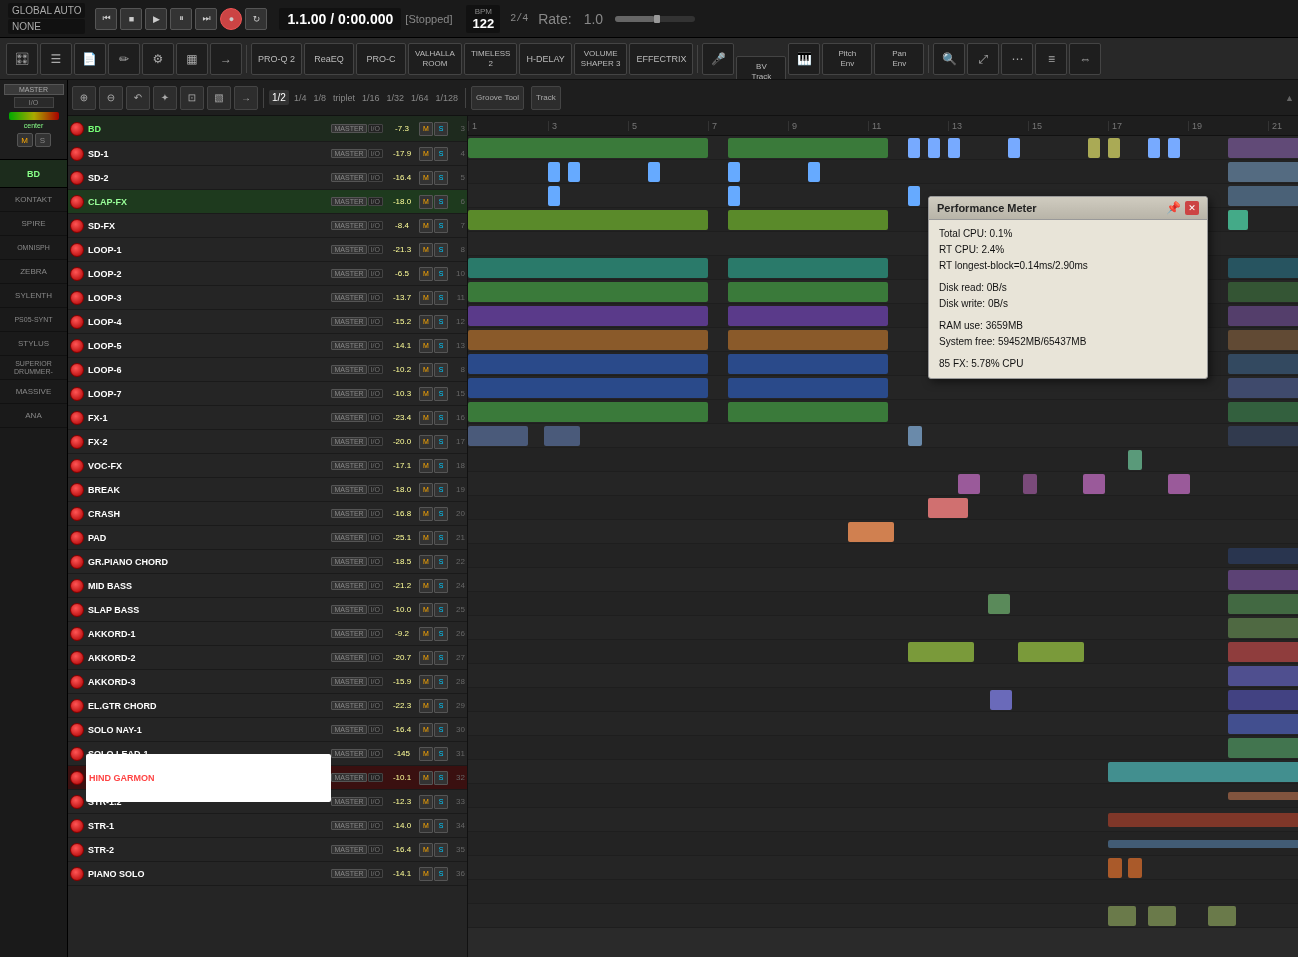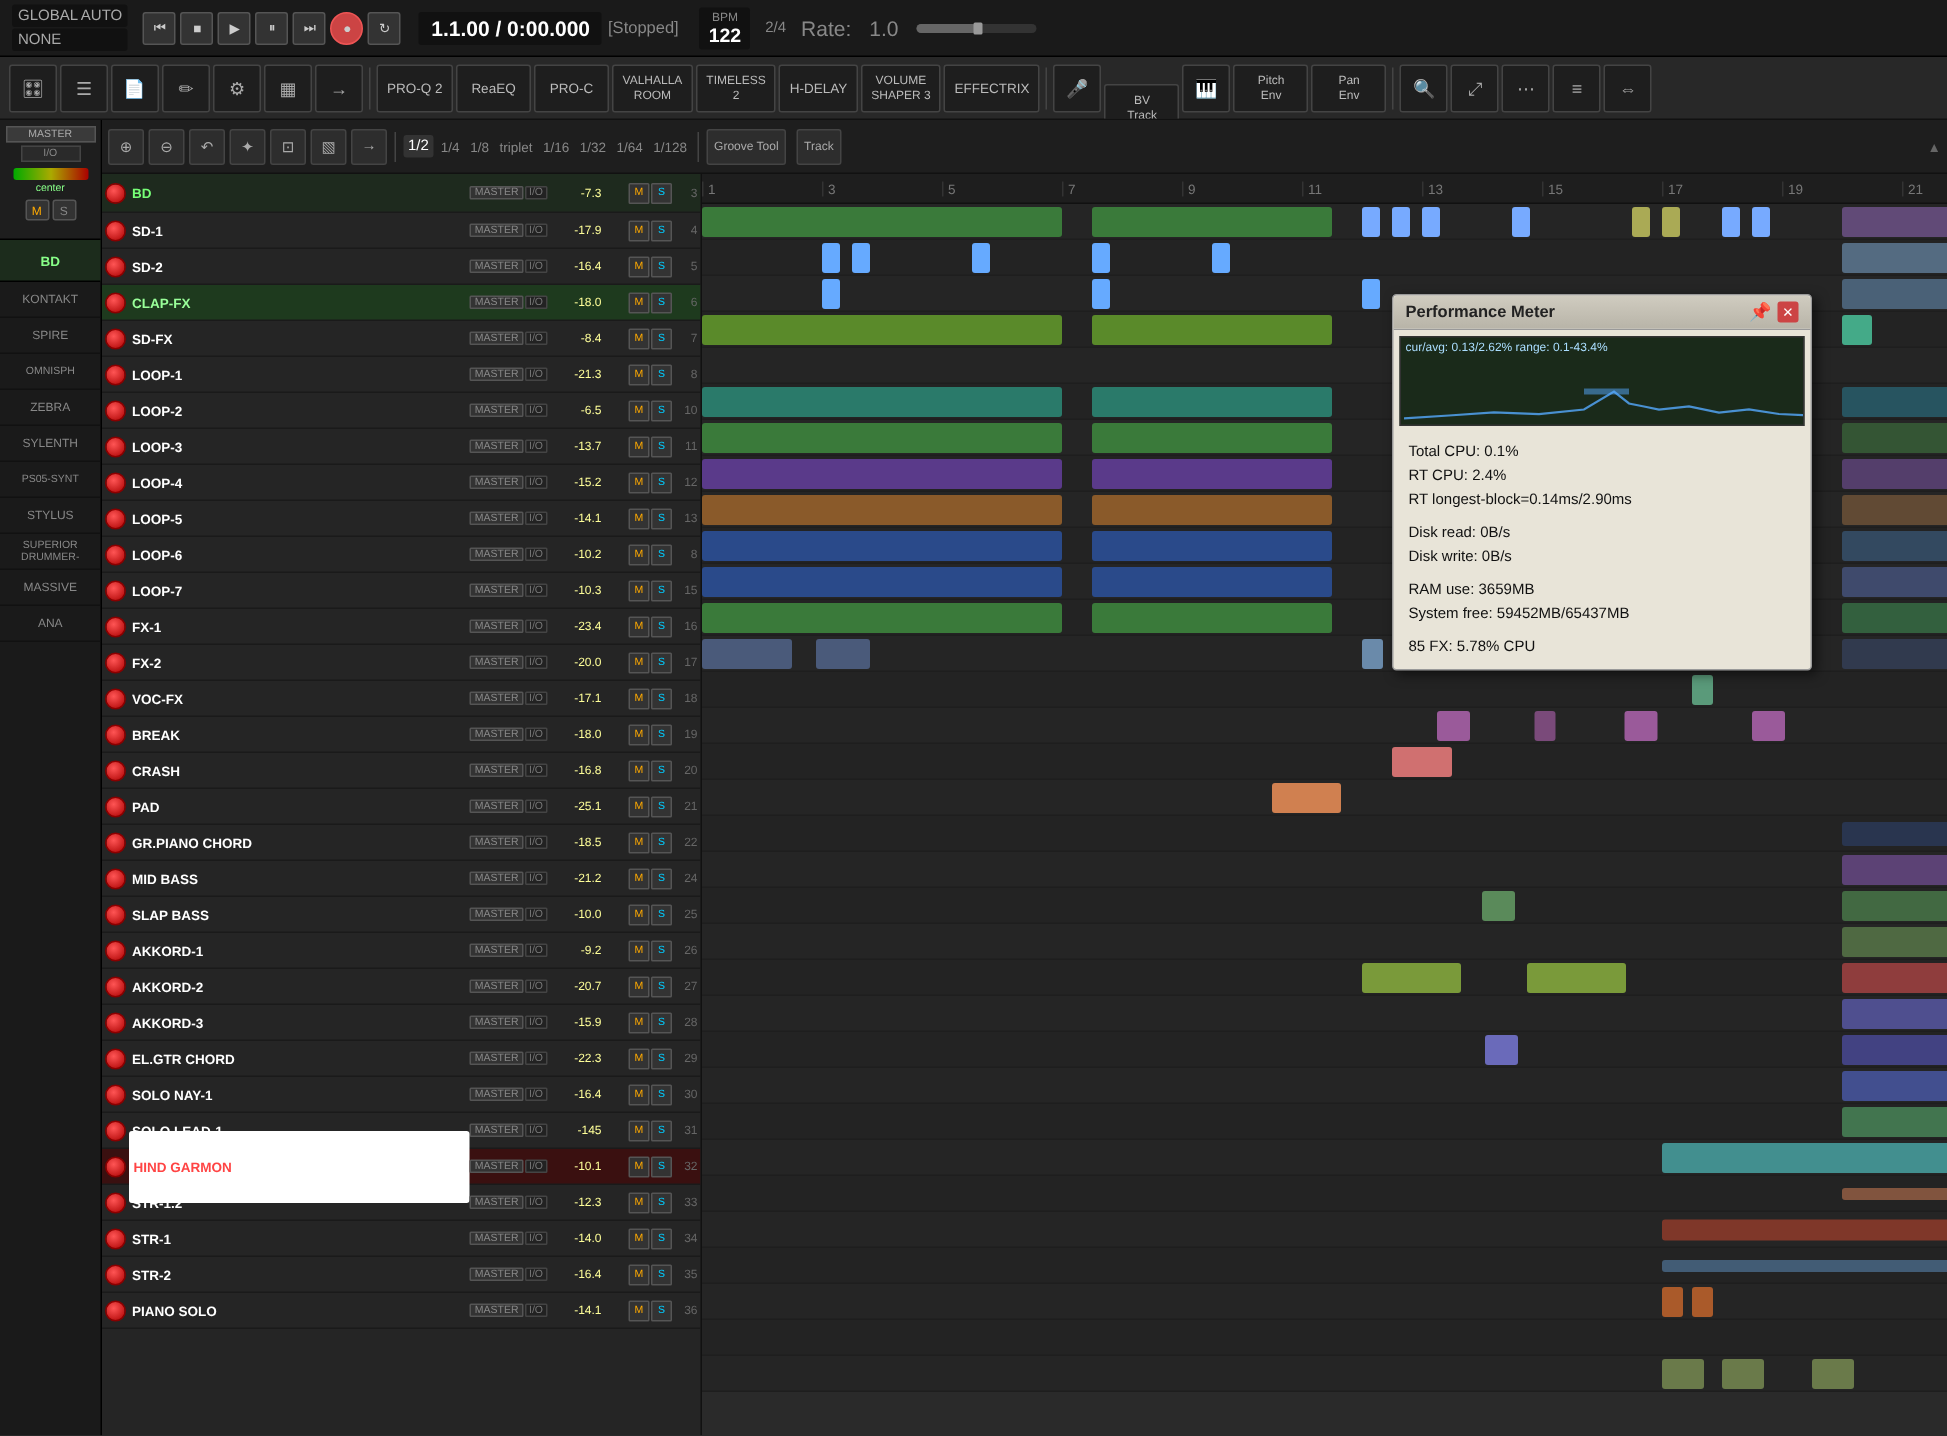--- a/index.html
+++ b/index.html
@@ -232,22 +232,22 @@
       color: #777;
       font-size: 7px;
       padding: 0 2px;
       border-radius: 1px;
       margin-right: 2px;
     }
     .track-vol {
       color: #ff9;
       font-size: 8px;
       width: 34px;
-      text-align: right;
-      margin-right: 18px;
+      text-align: center;
+      margin-right: 0;
     }
     .track-btn {
       background: #333;
       border: 1px solid #555;
       color: #aaa;
       font-size: 7px;
       width: 14px;
       height: 14px;
       border-radius: 1px;
       display: flex;
@@ -471,21 +471,21 @@
     <div style="display:flex;align-items:center;gap:4px;margin-right:8px;">
       <span class="transport-time">1.1.00 / 0:00.000</span>
       <span class="transport-stopped">[Stopped]</span>
     </div>
 
     <div class="bpm-display" style="margin-right:4px;">
       <span class="bpm-label">BPM</span>
       <span class="bpm-value">122</span>
     </div>
 
-    <span style="color:#888;font-size:10px;margin-right:4px;">2/4</span>
+    <span style="color:#888;font-size:10px;margin-right:4px;font-family:Liberation Mono, monospace;">2/4</span>
 
     <div class="rate-section">
       <span>Rate:</span>
       <span>1.0</span>
       <div class="rate-bar">
         <div class="rate-fill"></div>
         <div style="position:absolute;top:-1px;left:48%;width:6px;height:8px;background:#999;border-radius:1px;"></div>
       </div>
     </div>
   </div>
@@ -1159,28 +1159,20 @@
 
           <div class="perf-meter">
             <div class="perf-meter-title-bar">
               <span class="perf-meter-title">Performance Meter</span>
               <div style="display:flex;gap:4px;align-items:center;">
                 <button class="perf-meter-pin">📌</button>
                 <button class="perf-meter-close">✕</button>
               </div>
             </div>
 
-            <div class="perf-meter-graph">
-              <span class="perf-graph-label">cur/avg: 0.13/2.62% range: 0.1-43.4%</span>
-
-              <svg width="272" height="40" style="position:absolute;bottom:2px;left:2px;">
-                <polyline points="0,38 30,36 60,34 90,35 120,32 140,20 150,28 160,30 170,32 190,30 210,34 230,32 250,35 270,36" fill="none" stroke="#5af" stroke-width="1.5" opacity="0.8"></polyline>
-                <rect x="120" y="18" width="30" height="4" fill="#5af" opacity="0.5"></rect>
-              </svg>
-            </div>
 
             <div class="perf-meter-body">
               <div class="perf-stat">Total CPU: 0.1%</div>
               <div class="perf-stat">RT CPU: 2.4%</div>
               <div class="perf-stat">RT longest-block=0.14ms/2.90ms</div>
               <div class="perf-divider"></div>
               <div class="perf-stat">Disk read: 0B/s</div>
               <div class="perf-stat">Disk write: 0B/s</div>
               <div class="perf-divider"></div>
               <div class="perf-stat">RAM use: 3659MB</div>

